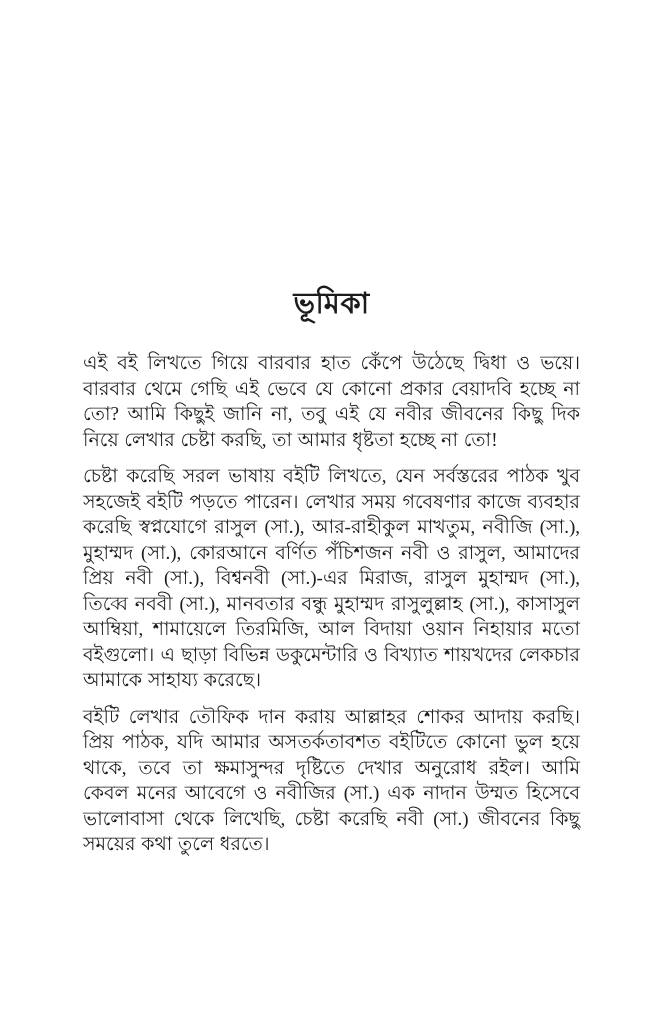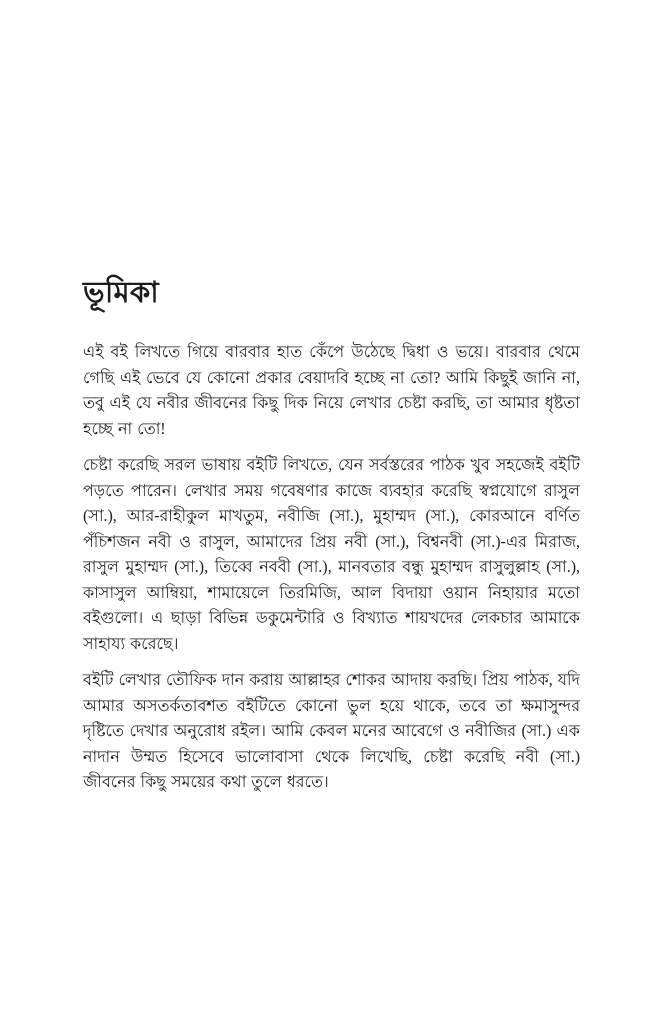--- a/index.html
+++ b/index.html
@@ -17,29 +17,30 @@
     overflow: hidden;
     box-sizing: border-box;
   }
   .content {
     position: absolute;
     left: 83px;
     top: 268px;
     width: 497px;
   }
   .chapter-title {
-    margin: 5px 0 28px 0;
+    margin: 16px 0 28px 0;
     font-size: 29px;
     line-height: 38px;
     font-weight: 600;
+    text-align: center;
     letter-spacing: 0.5px;
   }
   .para {
     margin: 0 0 11px 0;
-    font-size: 16px;
+    font-size: 19px;
     line-height: 25.5px;
     text-align: justify;
     text-align-last: left;
     word-spacing: 1px;
   }
   .para:last-child {
     margin-bottom: 8px;
   }
 </style>
 </head>

